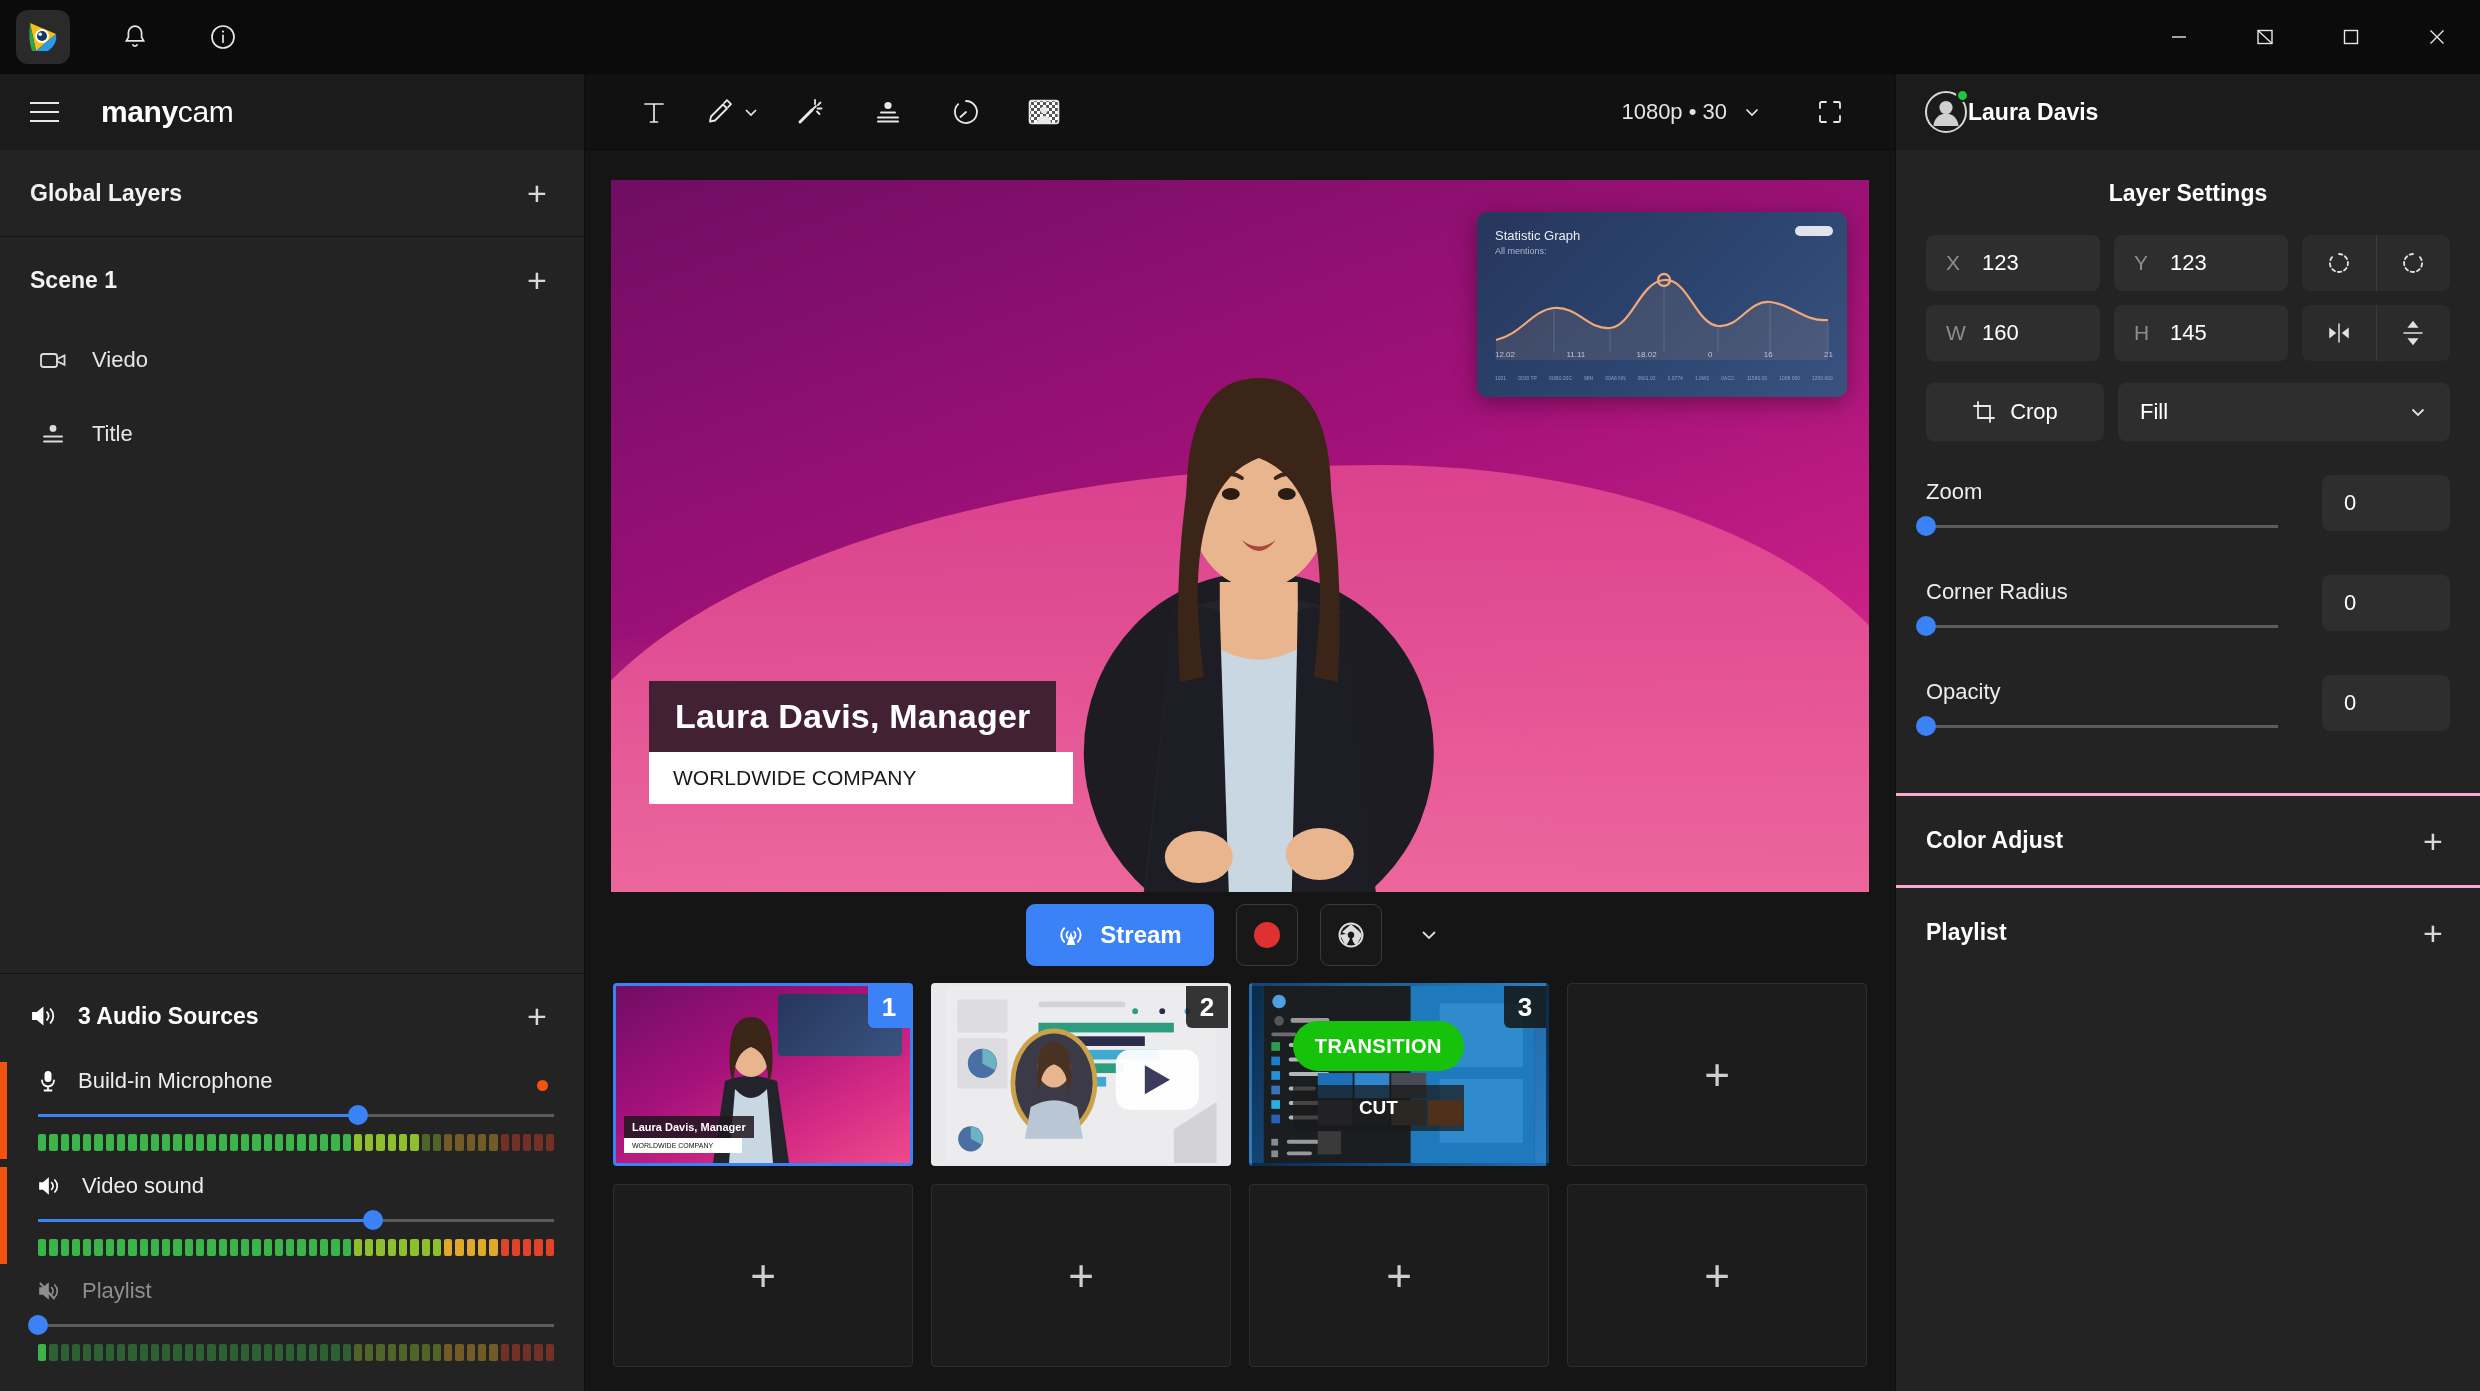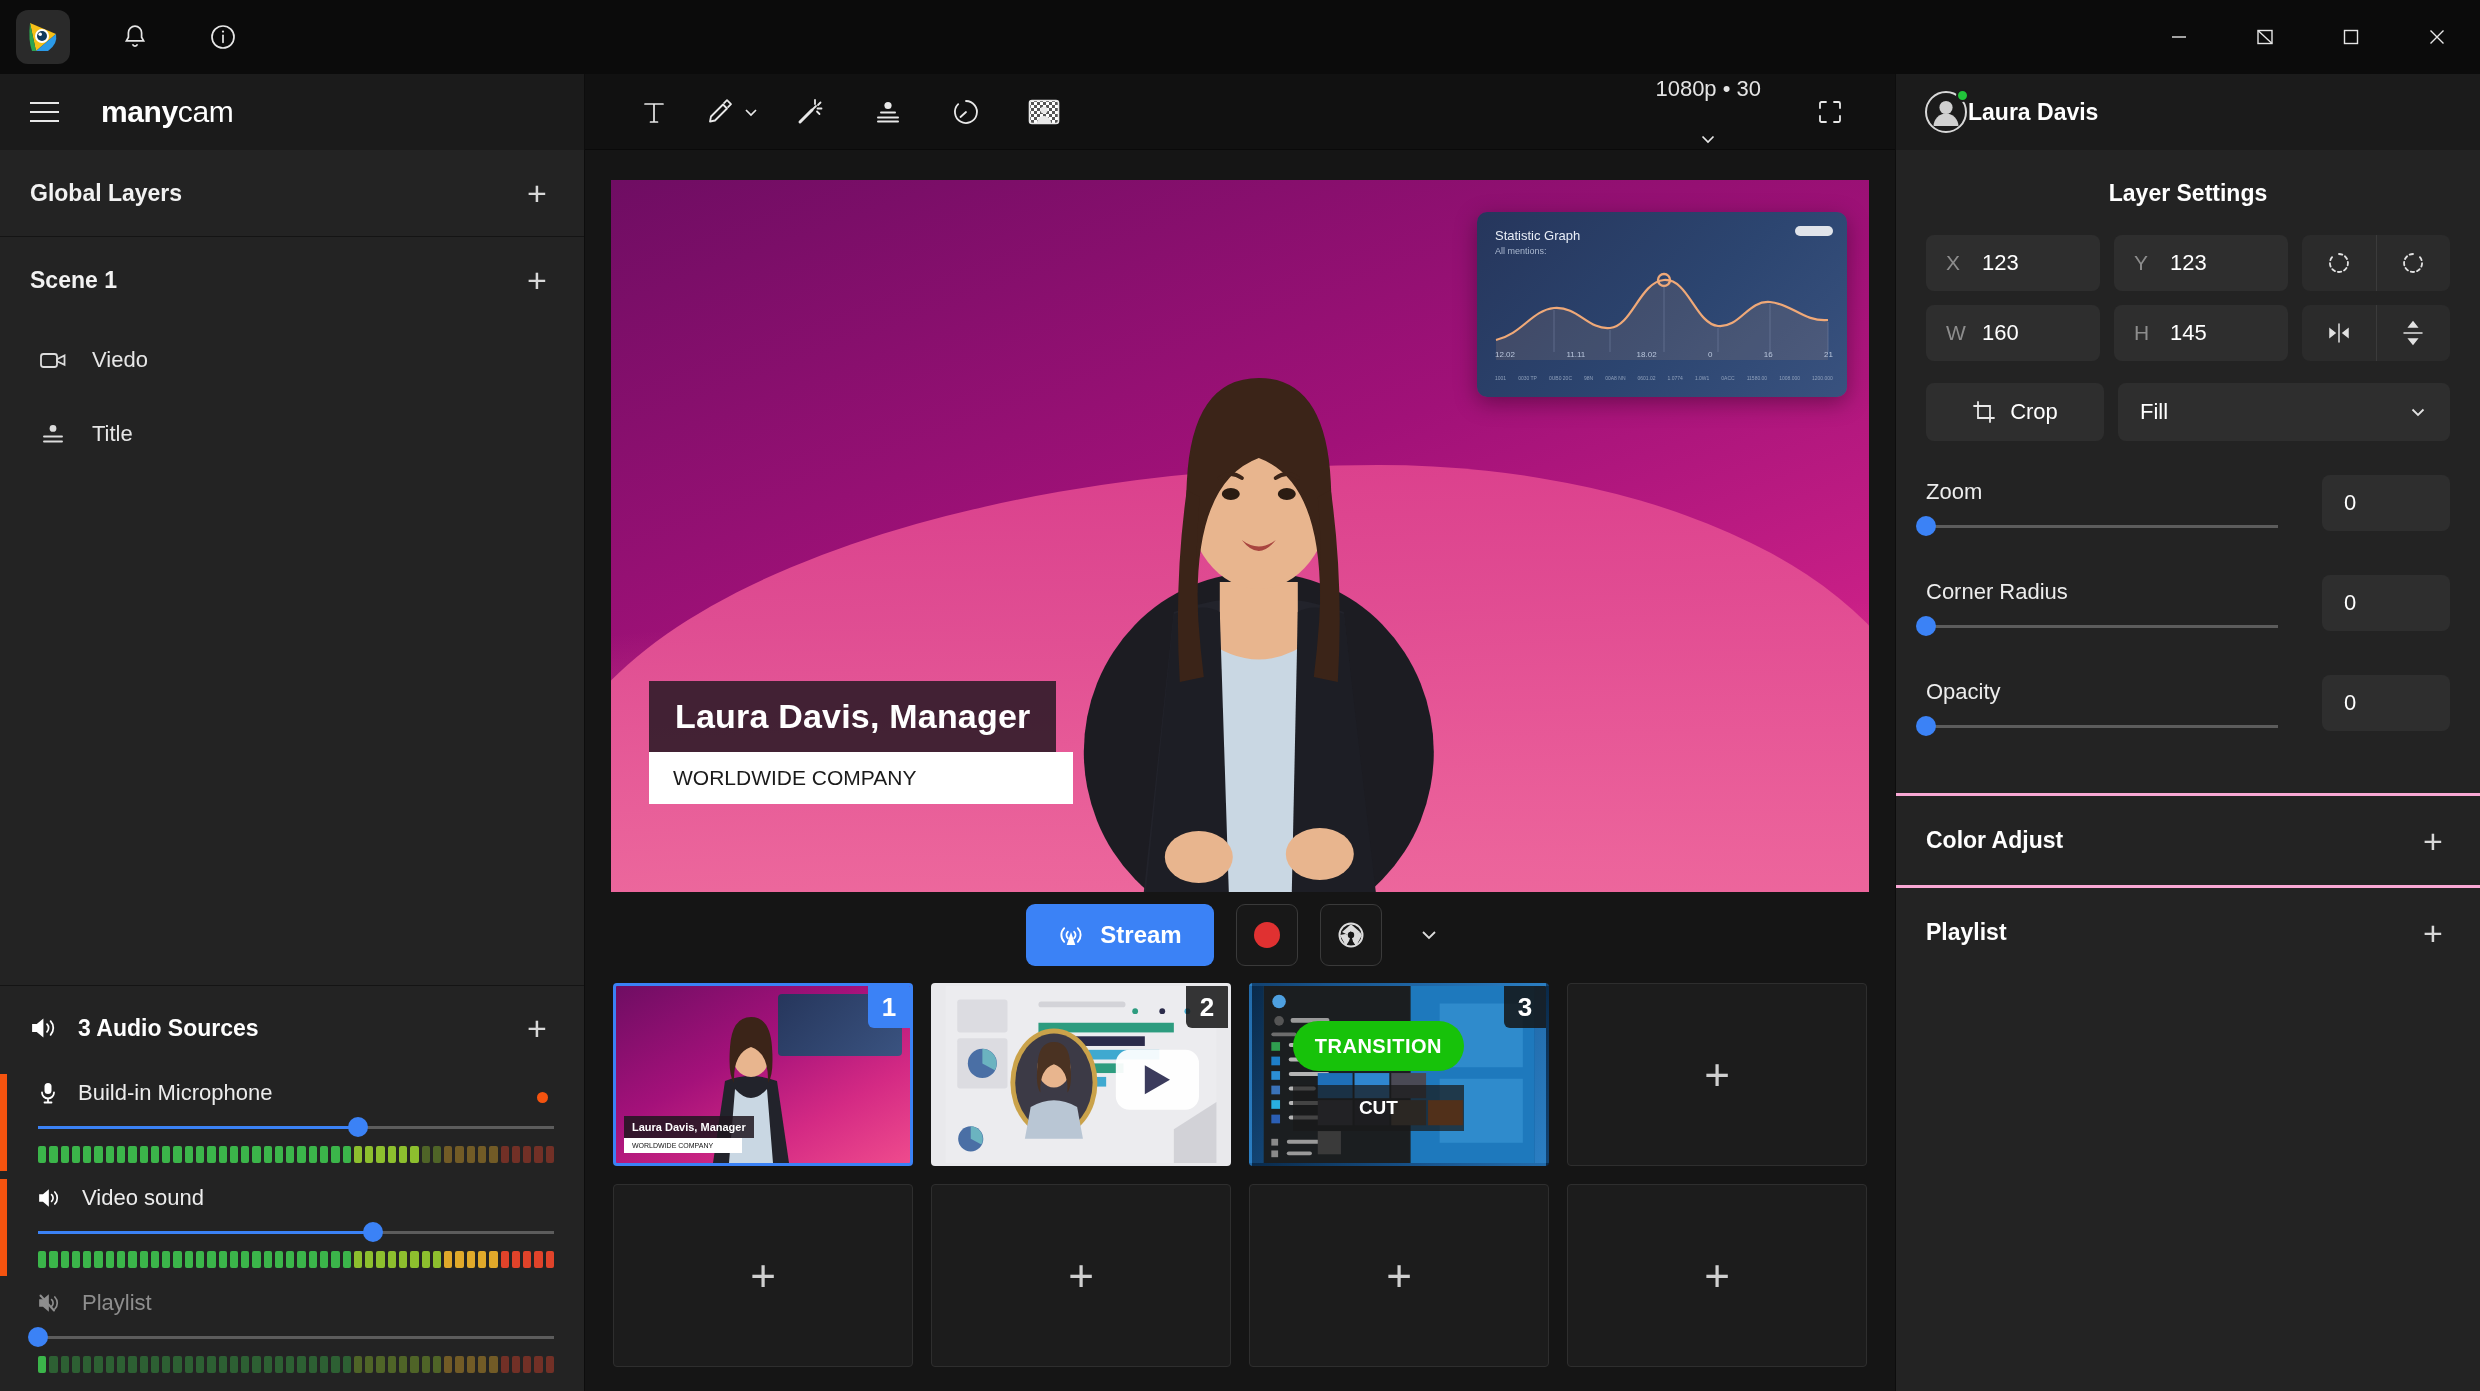--- a/index.html
+++ b/index.html
@@ -63,21 +63,21 @@
   .layer-row.active { background: #2e2e2e; }
   .layer-row.active::before {
     content:""; position:absolute; left:0; top:0; bottom:0; width:7px; background:#f4530f;
   }
   .dot-live { position:absolute; right: 36px; width:11px; height:11px; border-radius:50%; background:#f4530f; }
   .divider { height:1px; background:#141414; }
   .scene-list { flex: 0 0 auto; }
   .sidebar-spacer { flex: 1 1 auto; }
 
   
-  .audio-sec { background:#232323; border-top:1px solid #141414; padding-bottom: 6px; margin-top: 23px; }
+  .audio-sec { background:#232323; border-top:1px solid #141414; padding-bottom: 18px; margin-top: 23px; }
   .audio-head { height: 84px; display:flex; align-items:center; justify-content:space-between;
                 padding: 0 30px 0 30px; }
   .audio-head .lbl { display:flex; align-items:center; gap:20px; font-size:23px; font-weight:700; }
   .asrc { position: relative; padding: 10px 30px 12px 38px; }
   .asrc::before { content:""; position:absolute; left:0; top:4px; bottom:4px; width:7px; background:#f4530f; }
   .asrc.muted::before { background: transparent; }
   .asrc .nm { display:flex; align-items:center; gap:20px; font-size:22px; color:#ececec;
               margin-bottom: 14px; }
   .asrc.muted .nm { color:#8e8e8e; }
   .asrc .live-dot { position:absolute; right: 36px; top: 22px; width:11px;height:11px;border-radius:50%;background:#f4530f; }
@@ -88,22 +88,22 @@
                    border-radius:50%; background:#3b82f6; transform: translateX(-50%); cursor:pointer; }
   .meter { display:flex; gap:3px; height: 17px; }
   .meter i { flex:1 1 auto; border-radius: 2px; display:block; }
 
   
   .center { flex: 1 1 auto; background: #151515; display:flex; flex-direction:column; min-width:0; }
   .toolbar { height: 76px; background:#111; display:flex; align-items:center; border-bottom:1px solid #0a0a0a; }
   .tool { width: 78px; height:76px; display:flex; align-items:center; justify-content:center; cursor:pointer; }
   .tb-left { display:flex; padding-left: 30px; }
   .tb-right { margin-left:auto; display:flex; align-items:center; gap: 14px; padding-right: 26px; }
-  .res-btn { display:flex; align-items:center; gap:28px; font-size:22px; color:#e4e4e4;
-             padding: 10px 16px; border-radius:6px; cursor:pointer;flex-direction:column; }
+  .res-btn { display:flex; align-items:center; gap:16px; font-size:22px; color:#e4e4e4;
+             padding: 10px 16px; border-radius:6px; cursor:pointer; }
 
   .stage { flex: 1 1 auto; display:flex; align-items:flex-start; justify-content:center; padding-top: 30px; }
   .preview { width: 1258px; height: 712px; position: relative; overflow:hidden;
              background: linear-gradient(135deg,#7d1068 0%, #a3127a 35%, #d62a82 70%, #ef4b8d 100%); }
   .pv-bg {
     position:absolute; inset:0;
     background:
       radial-gradient(ellipse 120% 80% at 20% 110%, #f0628f 0%, rgba(240,98,143,0) 60%),
       radial-gradient(ellipse 90% 60% at 85% 95%, #e83a8b 0%, rgba(232,58,139,0) 62%),
       linear-gradient(160deg,#6f0d63 0%, #a11178 45%, #c81f86 75%, #e0398c 100%);

